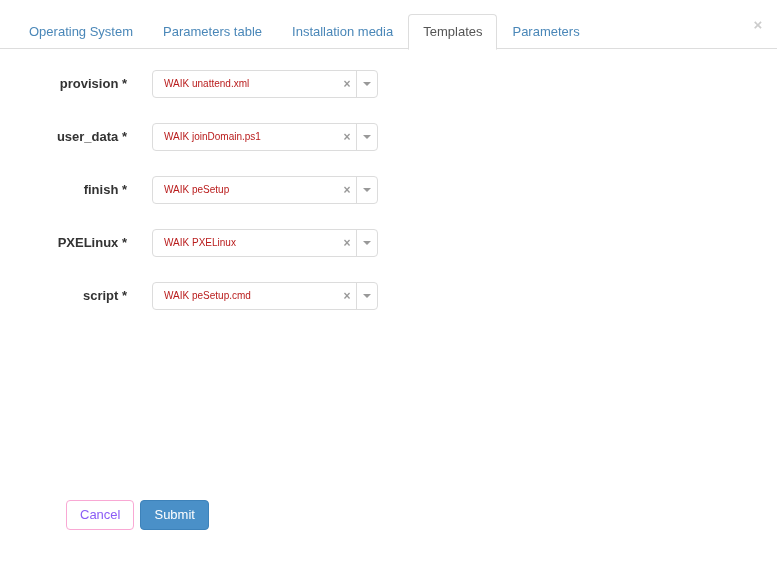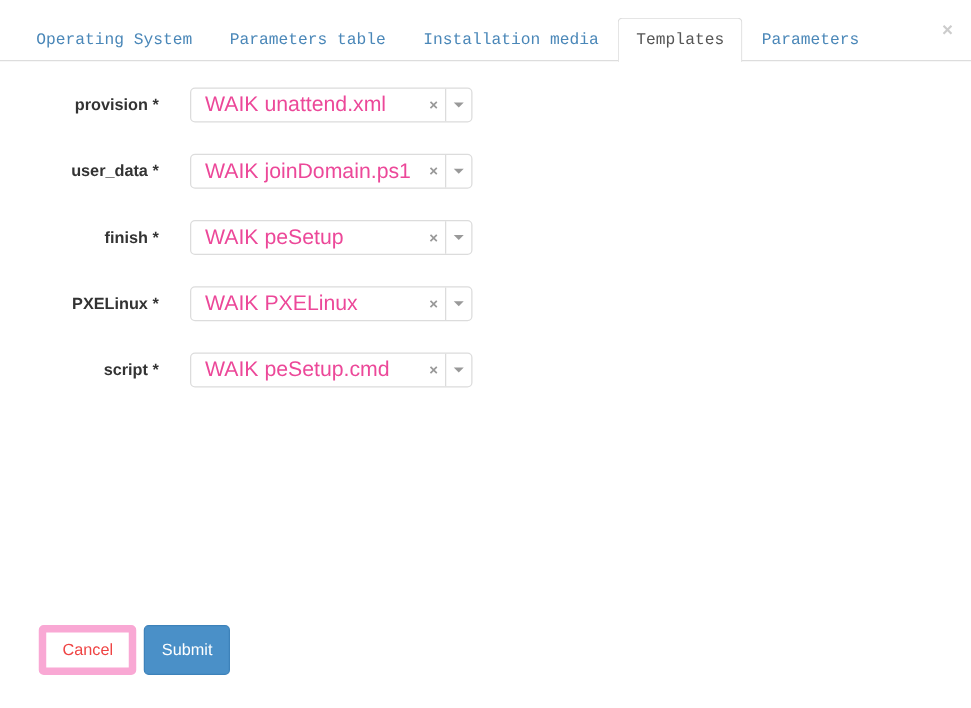--- a/index.html
+++ b/index.html
@@ -40,21 +40,20 @@
 
   
   .tab-bar {
     position: relative;
     height: 35px;
     margin: 14px 0 0 0;
     padding: 0 0 0 14px;
     list-style: none;
     display: flex;
     align-items: flex-end;
-    font-family: Liberation Mono, monospace;
   }
   .tab-bar::after {
     content: "";
     position: absolute;
     left: 0;
     right: 0;
     bottom: 0;
     height: 1px;
     background: #dddddd;
     z-index: 0;
@@ -113,23 +112,23 @@
     width: 226px;
     height: 28px;
     background: #ffffff;
     border: 1px solid #dcdcdc;
     border-radius: 4px;
     cursor: pointer;
   }
   .select2-value {
     flex: 1 1 auto;
     padding: 0 6px 0 11px;
-    font-size: 17px;
+    font-size: 10px;
     line-height: 26px;
-    color: #ec4899;
+    color: #b91c1c;
     white-space: nowrap;
     overflow: hidden;
     text-overflow: ellipsis;
   }
   .select2-clear {
     flex: 0 0 auto;
     width: 18px;
     text-align: center;
     font-size: 12px;
     font-weight: bold;
@@ -168,23 +167,24 @@
   }
   .btn {
     font-family: "Liberation Sans", sans-serif;
     font-size: 13px;
     line-height: 16px;
     padding: 6px 13px;
     border-radius: 4px;
     cursor: pointer;
   }
   .btn-default {
-    color: #ef4444;
-    background: #ffffff;
-    border: 6px solid #f9a8d4;
+    color: #8b5cf6;
+    background: #ffffff;
+    border: 1px solid #f9a8d4;
+    margin-left: 35px;
   }
   .btn-primary {
     color: #ffffff;
     background: #4a90c8;
     border: 1px solid #3d82ba;
   }
 </style>
 </head>
 <body>
 

